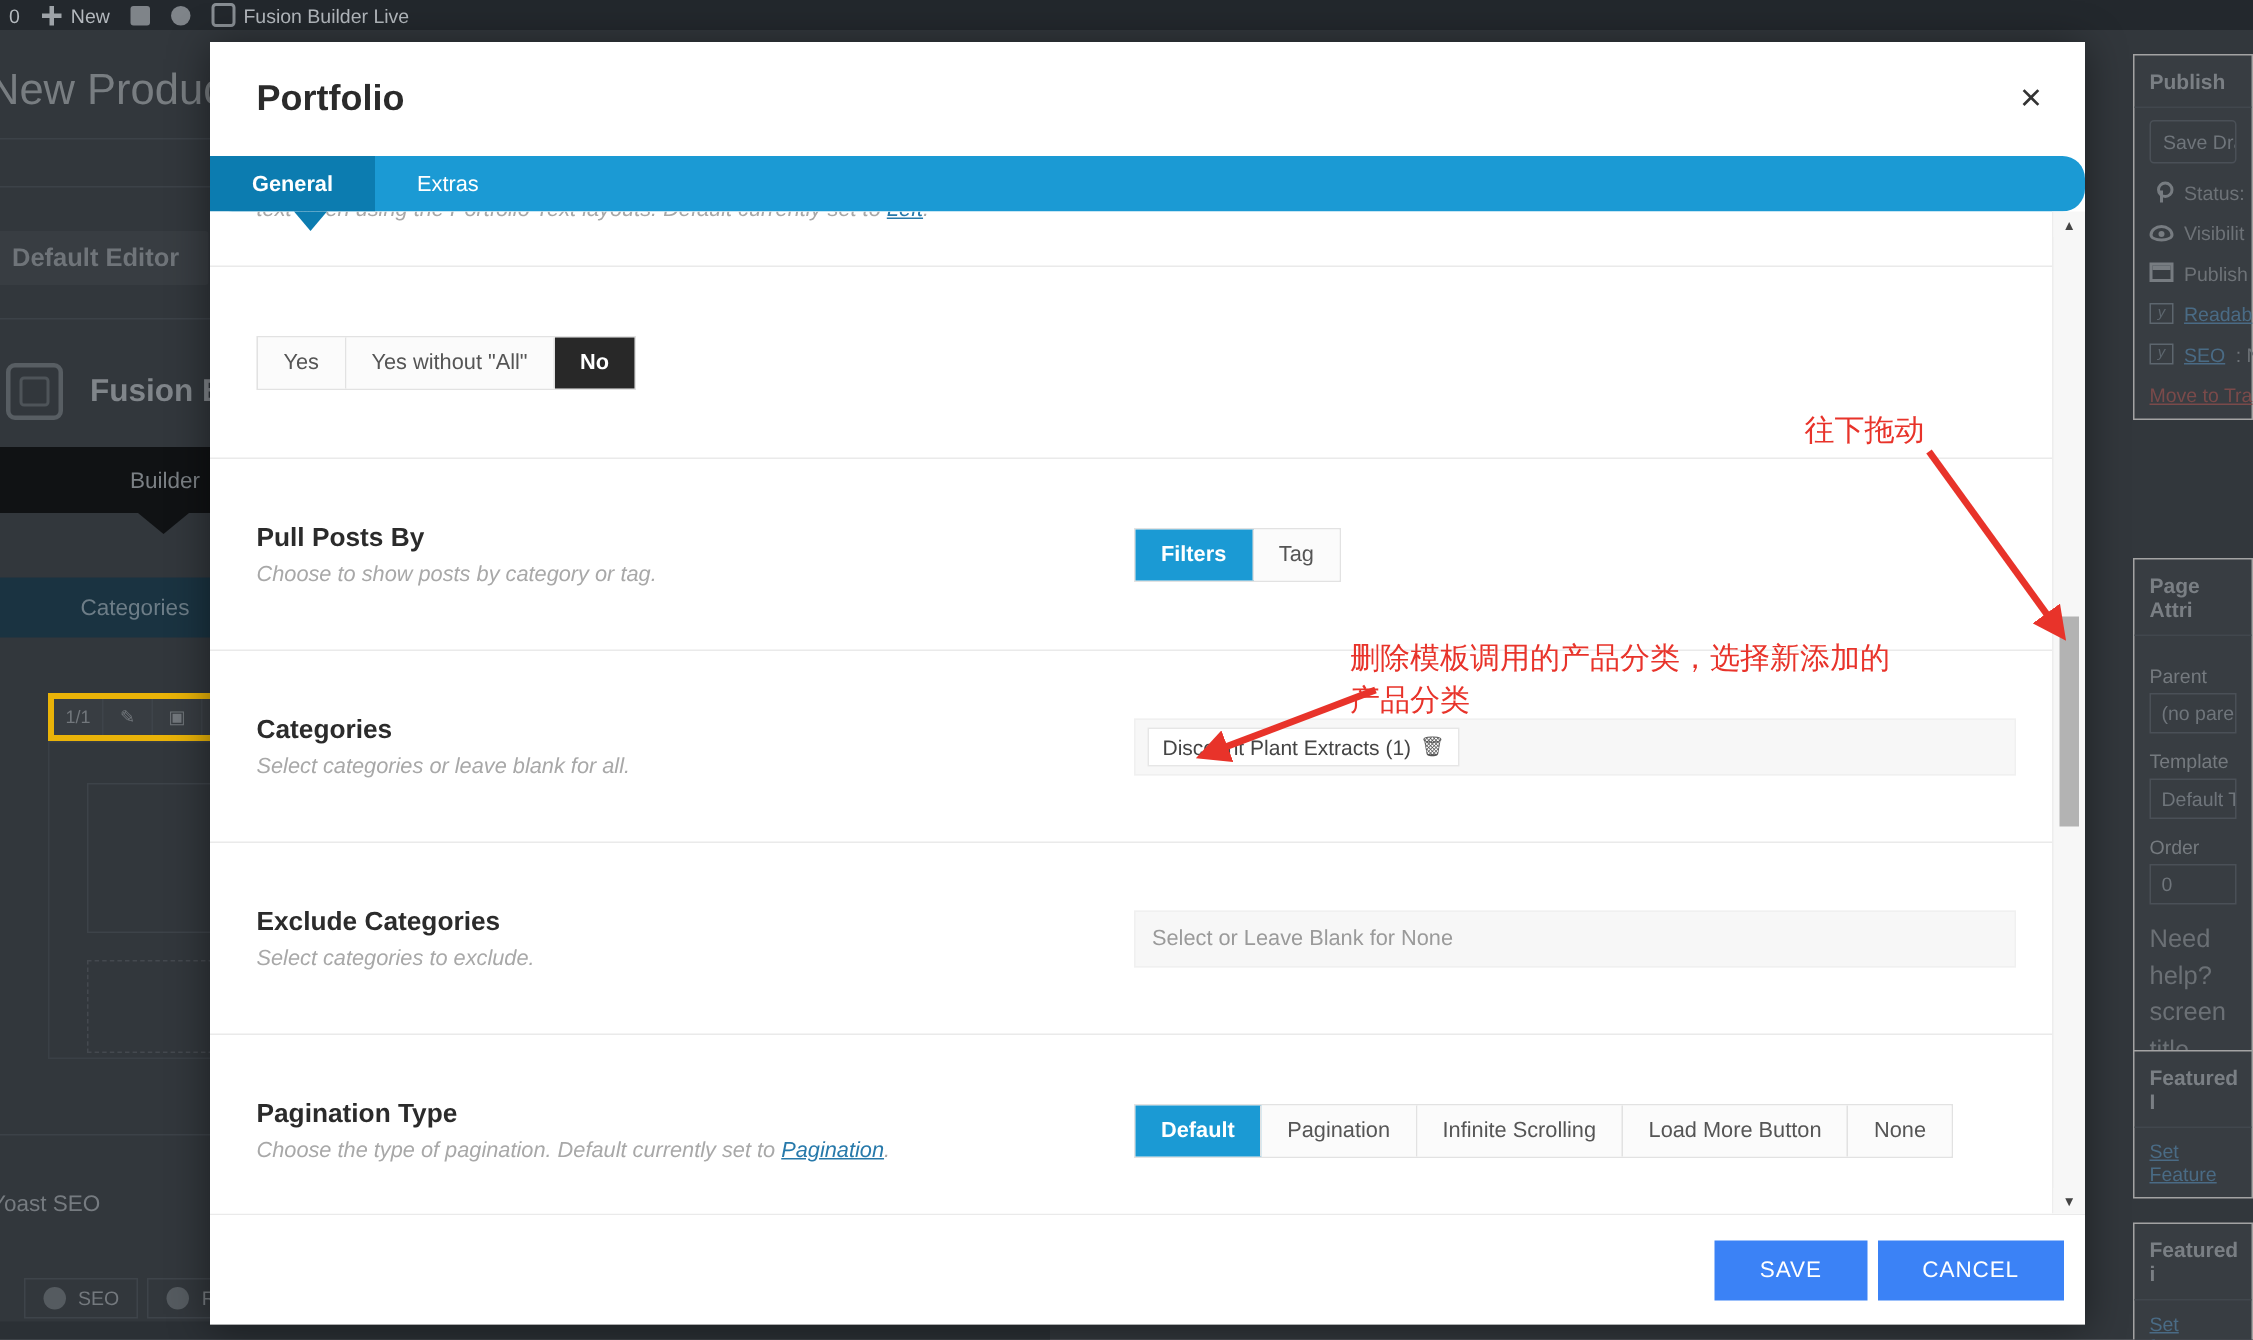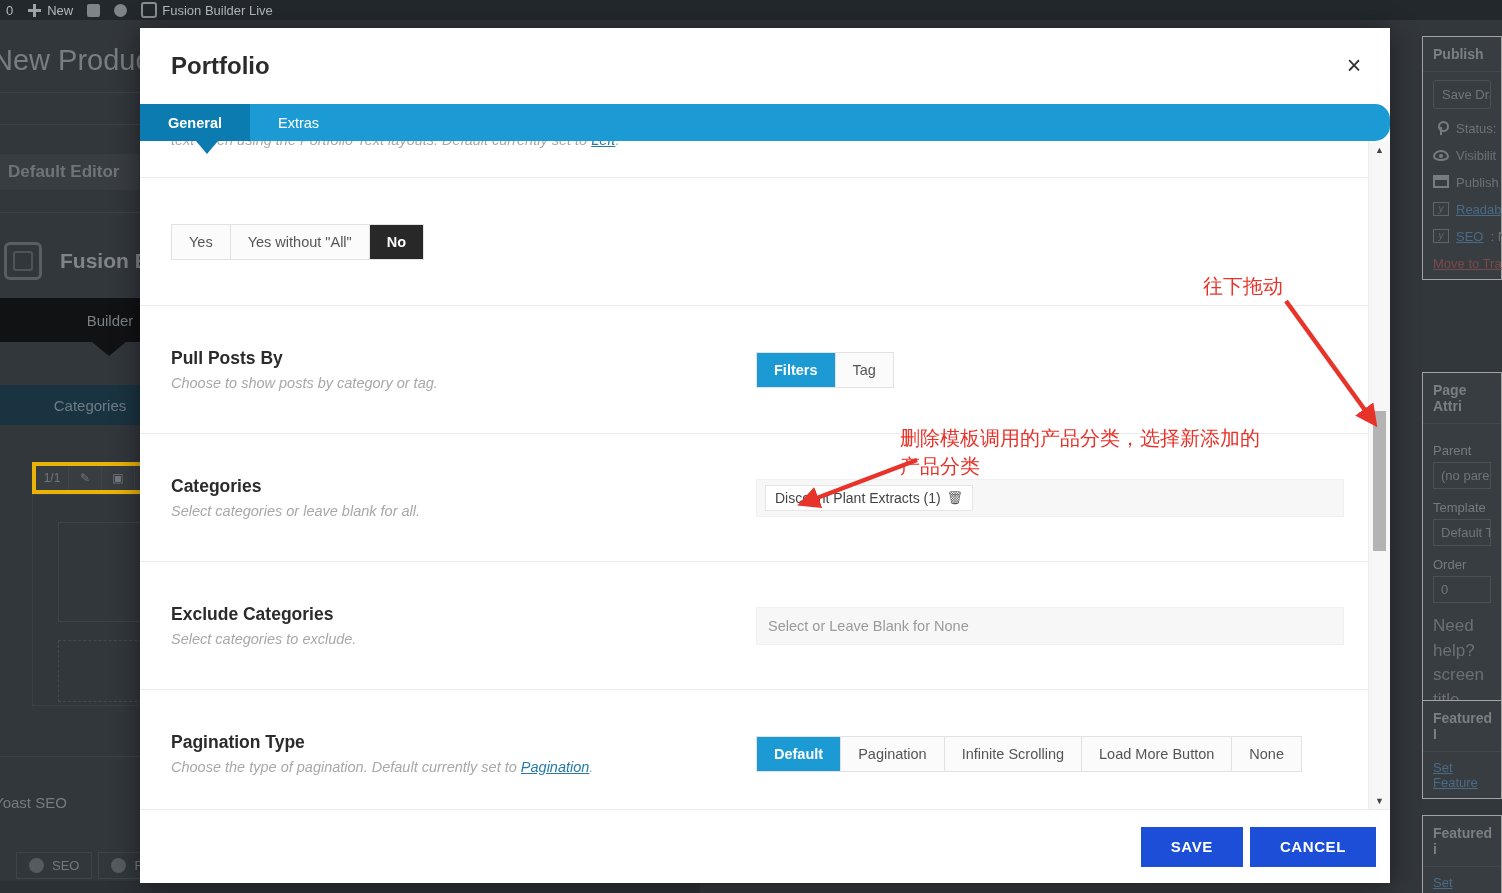--- a/index.html
+++ b/index.html
@@ -248,21 +248,21 @@
     position: absolute; left: 4px; width: 13px; top: 270px; height: 140px;
     background: #b3b3b3; cursor: grab;
   }
 
   .m-foot {
     flex: 0 0 74px; height: 74px; border-top: 1px solid #eaeaea;
     display: flex; align-items: center; justify-content: flex-end; gap: 7px;
     padding-right: 14px; background: #fff;
   }
   .foot-btn {
-    background: #1d4ed8; color: #fff; font-size: 15px; font-weight: bold;
+    background: #3b82f6; color: #fff; font-size: 15px; font-weight: normal;
     padding: 0 30px; height: 40px; display: flex; align-items: center;
     letter-spacing: .6px; cursor: pointer; border: none;
   }
 
   
   .anno {
     position: absolute; color: #e8332a; font-size: 20px; line-height: 1.42;
     font-family: "DejaVu Sans", sans-serif; white-space: pre; pointer-events: none;
   }
   #anno-drag { left: 1203px; top: 272px; }

